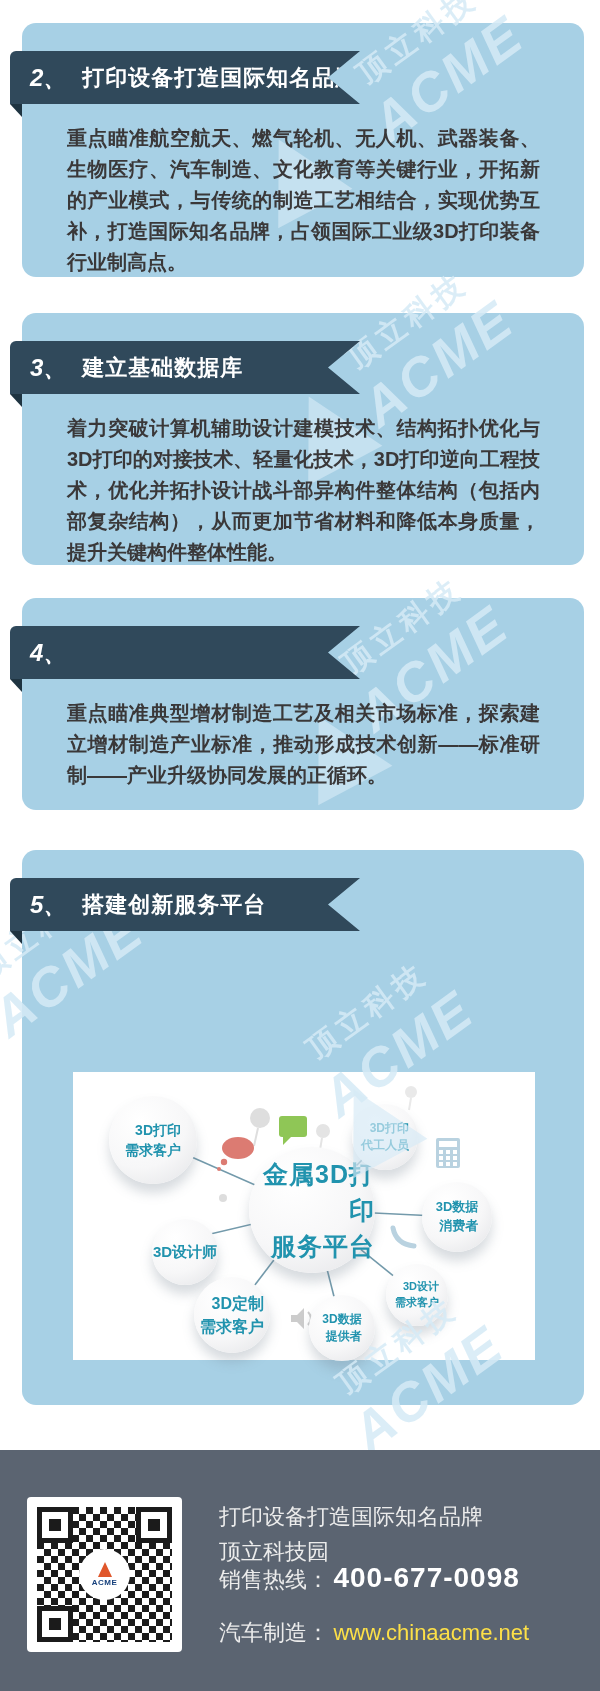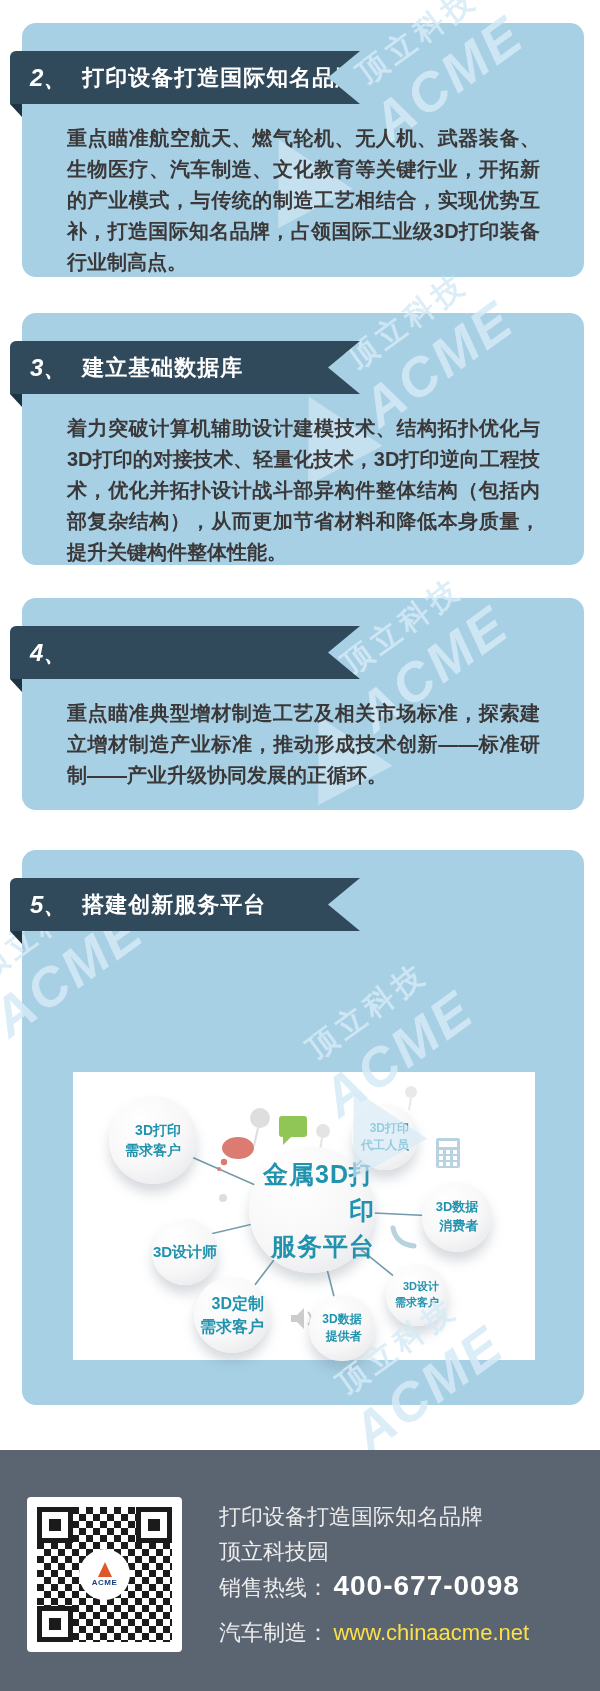--- a/index.html
+++ b/index.html
@@ -97,21 +97,21 @@
   .finder.bl{left:0;bottom:0;}
   .qr-logo{position:absolute;left:45px;top:45px;width:45px;height:45px;border-radius:50%;
     background:#ffffff;box-shadow:0 0 0 3px #ffffff;
     display:flex;flex-direction:column;align-items:center;justify-content:center;}
   .flame{width:0;height:0;border-left:7px solid transparent;border-right:7px solid transparent;
     border-bottom:15px solid #e0572b;}
   .qr-logo-text{font-size:8px;font-weight:bold;color:#16407c;letter-spacing:0.5px;margin-top:1px;}
   .footer-text{position:absolute;left:219px;top:0;color:#ececec;}
   .addr1{position:absolute;left:0;top:52px;width:360px;font-size:22px;white-space:nowrap;}
   .addr2{position:absolute;left:0;top:87px;font-size:22px;white-space:nowrap;}
-  .hotline{position:absolute;left:0;top:120px;white-space:nowrap;}
+  .hotline{position:absolute;left:0;top:112px;white-space:nowrap;}
   .website{position:absolute;left:0;top:168px;white-space:nowrap;}
   .hotline .label,.website .label{font-size:22px;vertical-align:baseline;}
   .hotline .number{font-size:28px;font-weight:bold;color:#ffffff;letter-spacing:1px;}
   .website .url{font-size:22px;font-weight:400;color:#fde047;}
 </style>
 </head>
 <body>
 
 <div class="wm-layer">
   <div class="wm" style="left:350px;top:10px;">

